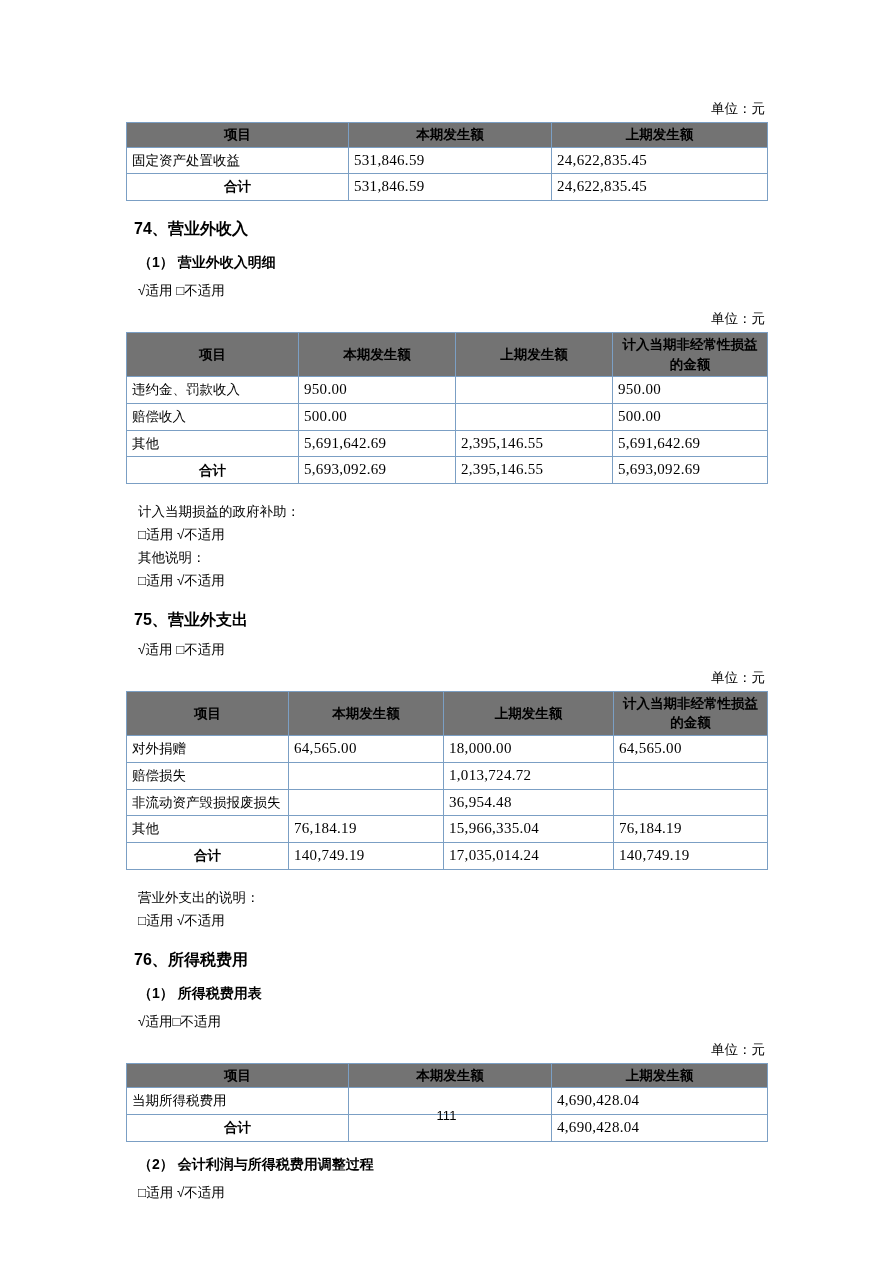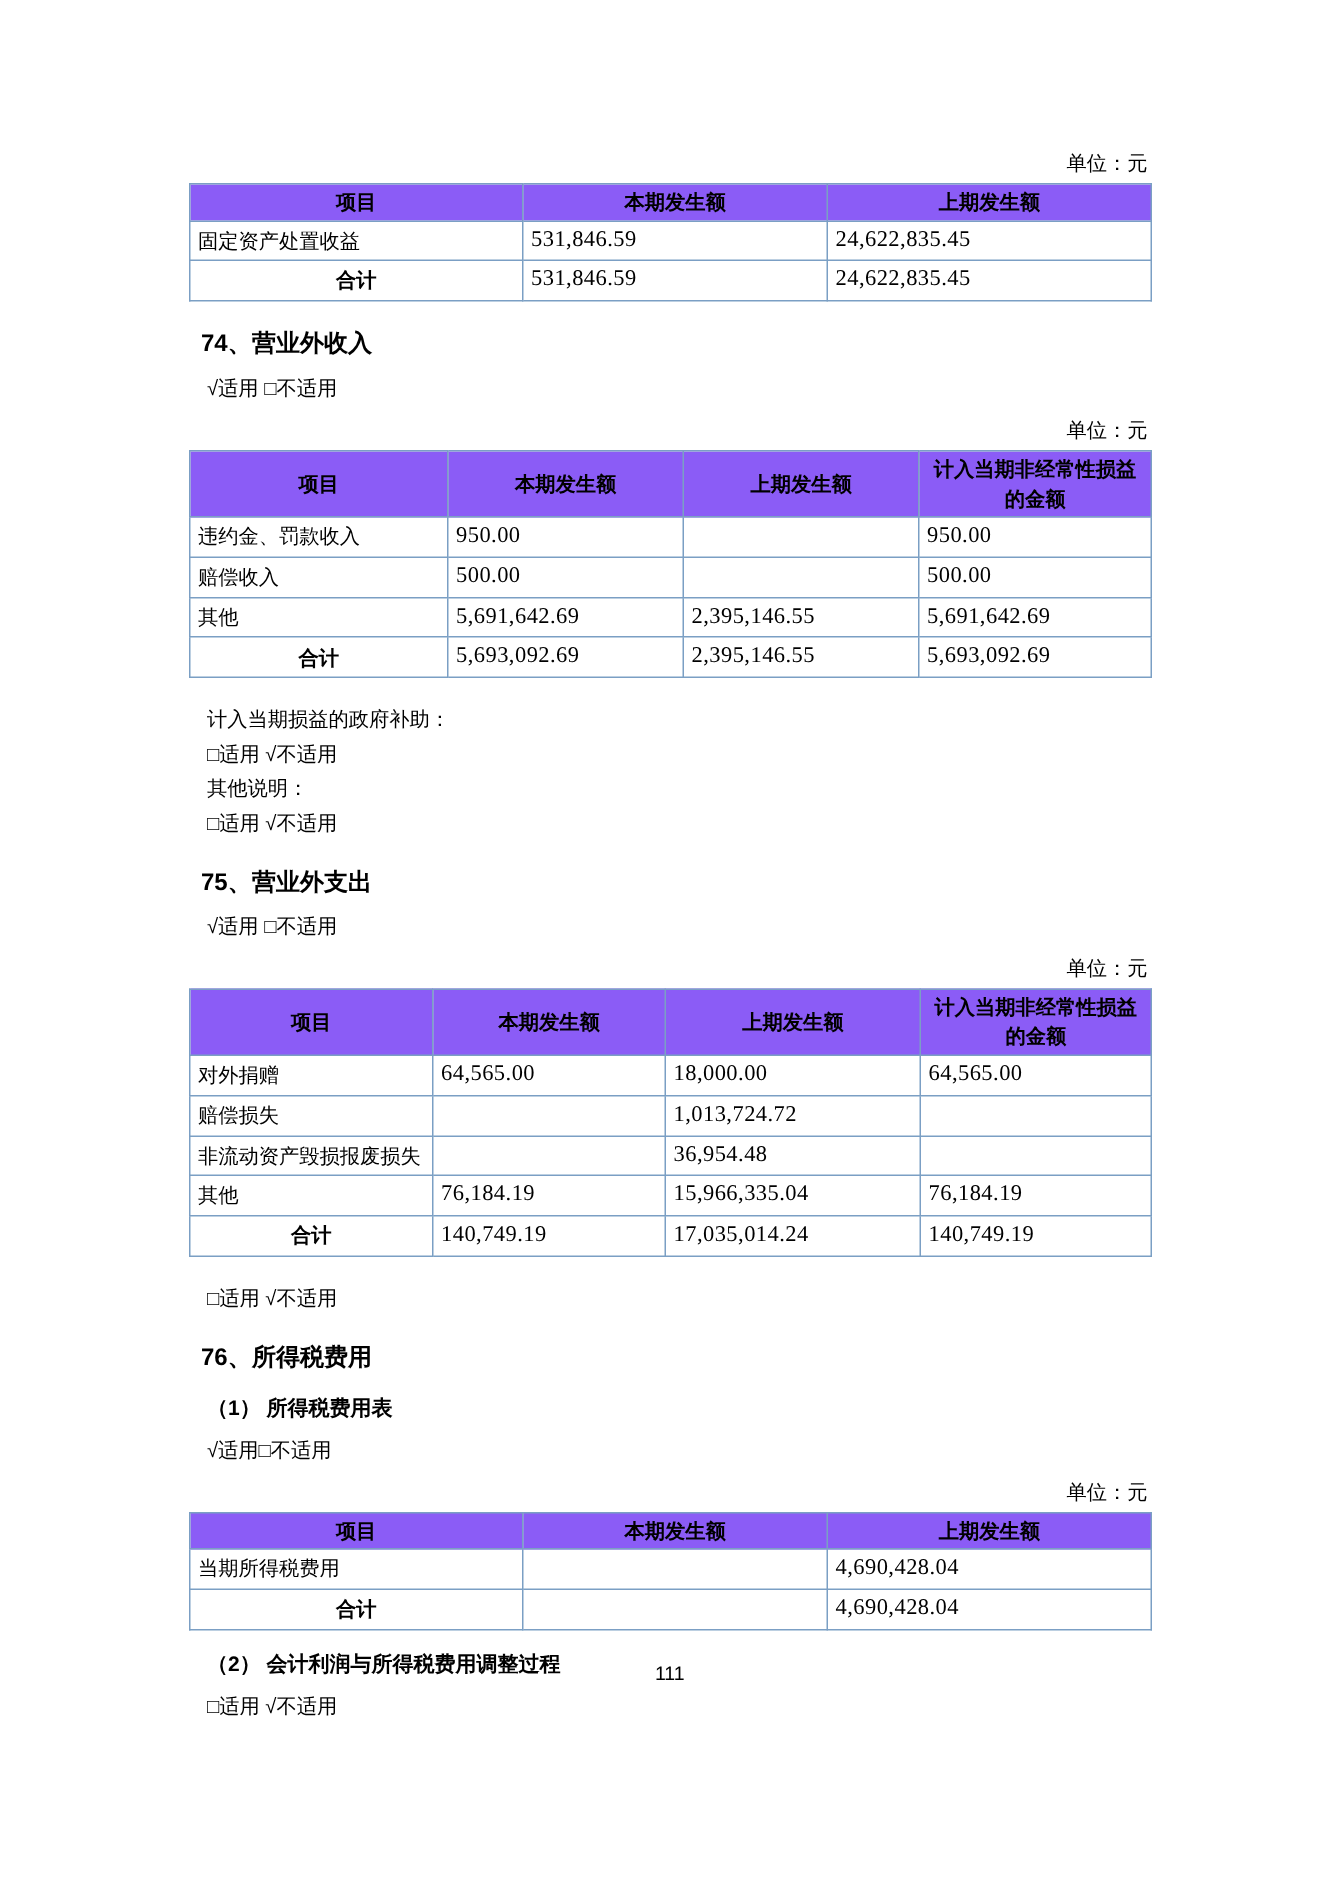--- a/index.html
+++ b/index.html
@@ -42,21 +42,21 @@
     font-size: 13.5px;
     font-family: "Liberation Sans", sans-serif;
   }
   table.fin th, table.fin td {
     border: 1px solid #7b9fc4;
     padding: 2px 5px;
     line-height: 1.45;
     vertical-align: middle;
   }
   table.fin thead th {
-    background: #8b5cf6;
+    background: #737373;
     text-align: center;
     font-weight: bold;
     font-family: "Liberation Sans", sans-serif;
   }
   table.fin td.num {
     text-align: left;
     font-family: Liberation Serif, serif;
     font-size: 15px;
     letter-spacing: 0.3px;
   }
@@ -135,20 +135,24 @@
         <tr>
           <td class="total">合计</td>
           <td class="num">531,846.59</td>
           <td class="num">24,622,835.45</td>
         </tr>
       </tbody>
     </table>
 
     <div class="sec-head">
       <span class="num-idx">74、</span><span>营业外收入</span>
+    </div>
+    <div class="sub-head">
+      <span>（1）</span>
+      <span>营业外收入明细</span>
     </div>
     <div class="applic">√适用 □不适用</div>
     <div class="spacer-sm"></div>
     <div class="unit-line">单位：元</div>
     <table class="fin">
       <colgroup>
           <col style="width:172px">
           <col style="width:157px">
           <col style="width:157px">
           <col style="width:155px">
@@ -242,20 +246,21 @@
         </tr>
         <tr>
           <td class="total">合计</td>
           <td class="num">140,749.19</td>
           <td class="num">17,035,014.24</td>
           <td class="num">140,749.19</td>
         </tr>
       </tbody>
     </table>
     <div class="spacer-md"></div>
+    <div class="note">营业外支出的说明：</div>
     <div class="note">□适用 √不适用</div>
 
     <div class="sec-head">
       <span class="num-idx">76、</span><span>所得税费用</span>
     </div>
     <div class="sub-head">
       <span>（1）</span>
       <span>所得税费用表</span>
     </div>
     <div class="applic">√适用□不适用</div>

